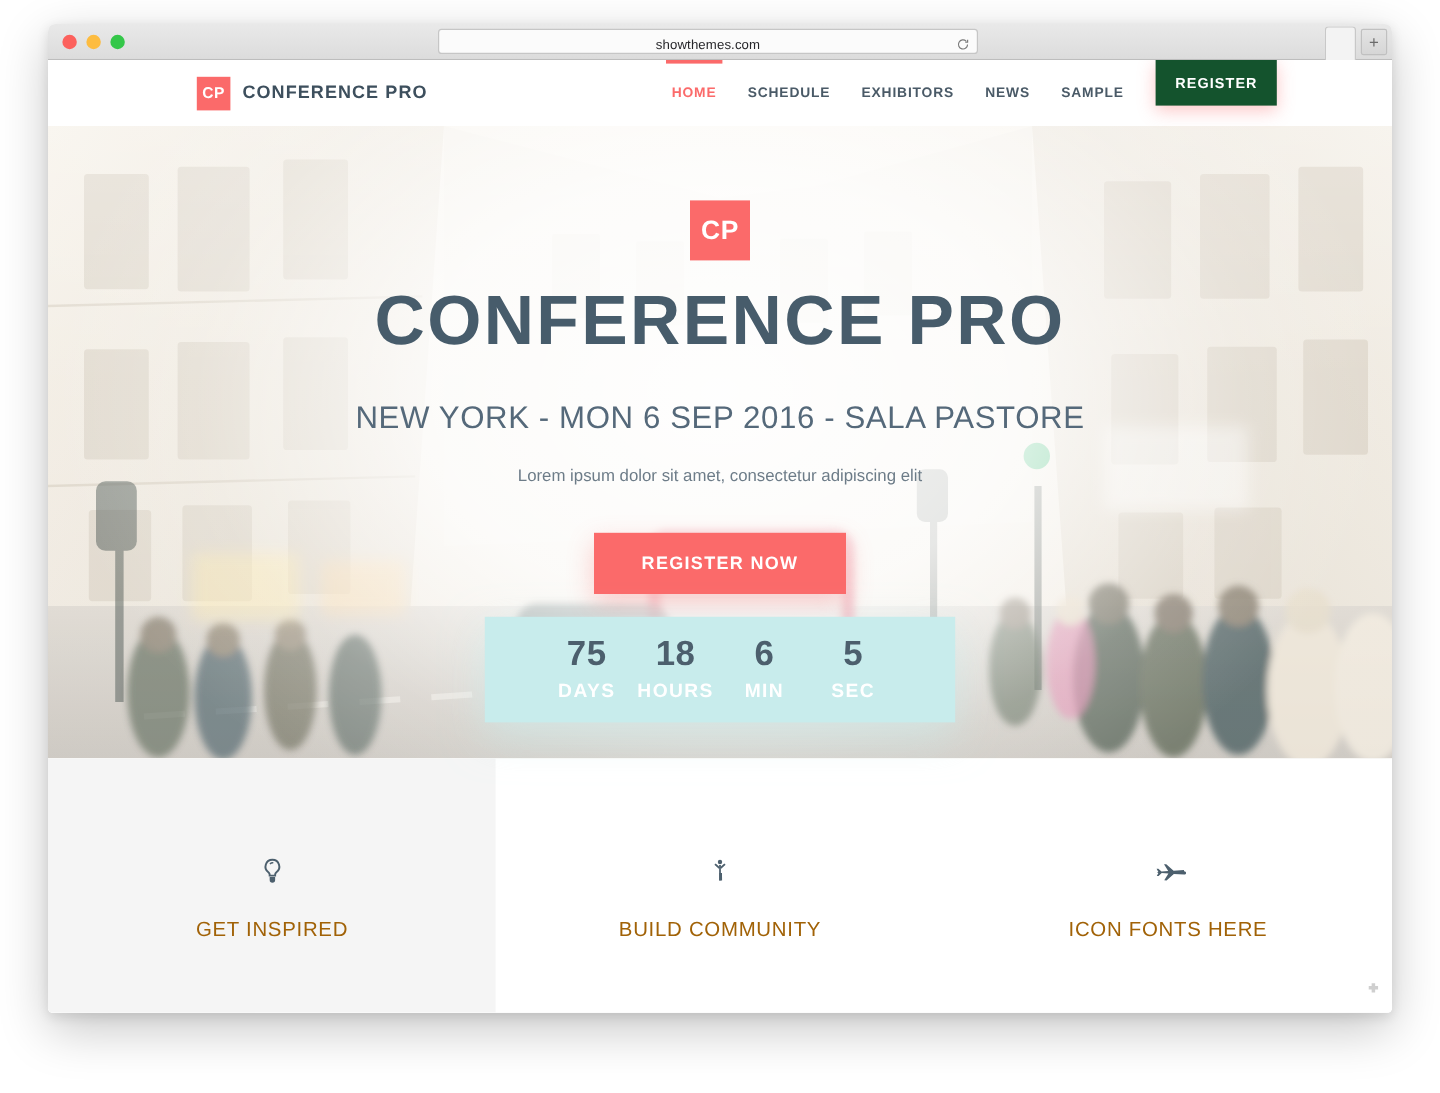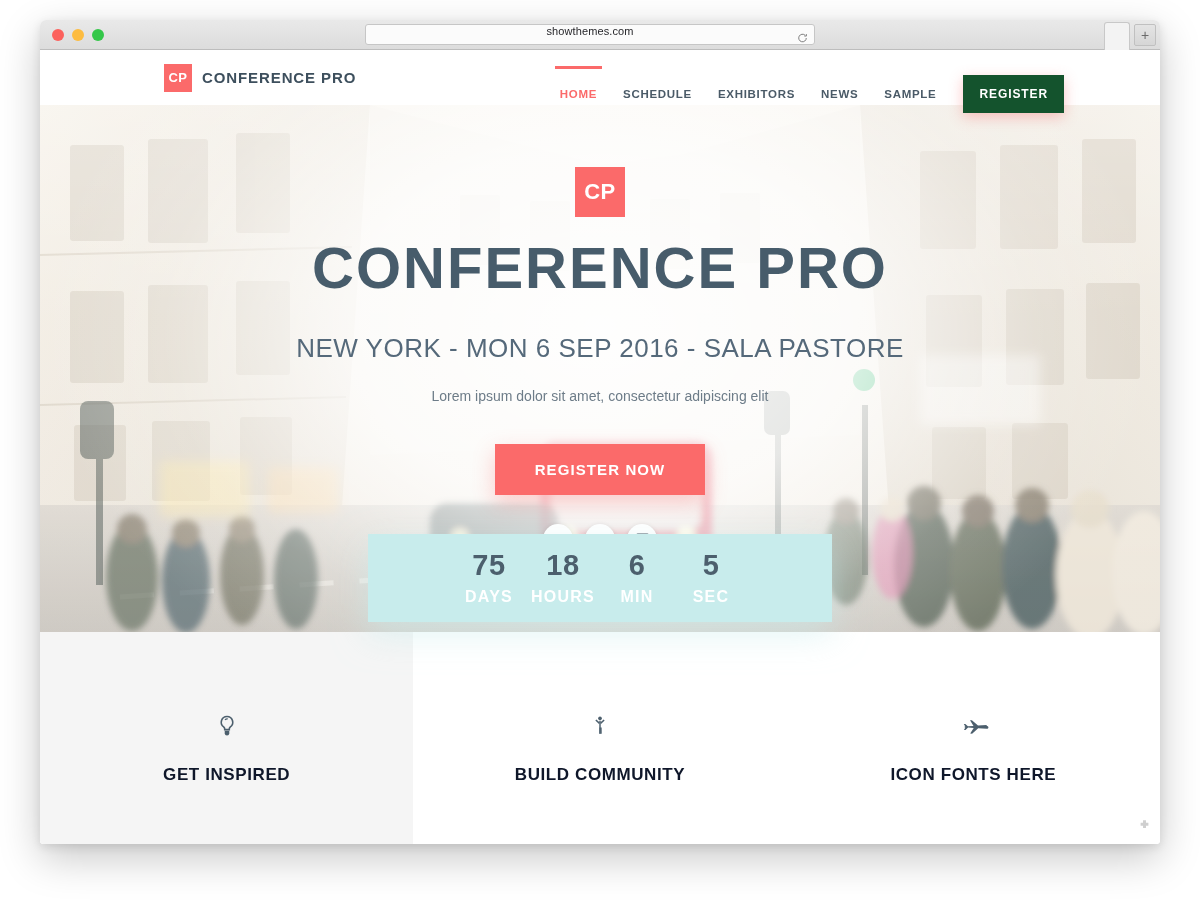--- a/index.html
+++ b/index.html
@@ -35,21 +35,21 @@
   .dot.yellow { background: #fdbc40; }
   .dot.green  { background: #34c749; }
 
   .url-bar {
     position: absolute;
     left: 325px; top: 4px;
     width: 450px; height: 21px;
     background: #fbfbfb;
     border: 1px solid #c6c6c6;
     border-radius: 3px;
-    display: flex; align-items: flex-start; justify-content: center;
+    display: flex; align-items: flex-end; justify-content: center;
   }
   .url-text {
     font-size: 11px;
     color: #26262a;
     letter-spacing: 0.1px;
   }
   .reload-icon {
     position: absolute; right: 6px; top: 50%;
     transform: translateY(-50%);
     width: 11px; height: 11px;
@@ -109,21 +109,21 @@
   .brand-name {
     font-size: 15px; font-weight: bold;
     color: #3d4f5d;
     letter-spacing: 0.9px;
   }
 
   .nav-menu {
     position: absolute;
     right: 96px; top: 0;
     height: 55px;
-    display: flex; align-items: center; gap: 0; margin-top: 16px;
+    display: flex; align-items: flex-start; gap: 0;
   }
   .nav-link {
     position: relative;
     padding: 0 13px;
     height: 55px;
     display: flex; align-items: center;
     font-size: 11.5px; font-weight: bold;
     letter-spacing: 0.7px;
     color: #4a5a67;
     text-decoration: none;
@@ -230,22 +230,22 @@
     display: flex; align-items: center; justify-content: center;
     box-shadow: 0 1px 5px rgba(0,0,0,0.12);
     color: #3d4f5d;
   }
 
   
   .countdown {
     position: absolute;
     left: 50%;
     transform: translateX(-50%);
-    top: 484px;
-    width: 464px;
+    top: 464px;
+    width: 392px;
     height: 88px;
     background: #c8ecec;
     display: flex;
     align-items: center;
     justify-content: center;
     gap: 0;
     z-index: 6;
     box-shadow: 0 12px 34px rgba(200,236,236,0.55);
   }
   .cd-unit {
@@ -284,22 +284,22 @@
   }
   .feature.shaded { background: #f5f5f5; }
   .feature-icon {
     color: #4c5f6d;
     height: 34px;
     display: flex; align-items: center; justify-content: center;
   }
   .feature-label {
     margin-top: 22px;
     font-size: 17px;
-    font-weight: bold;
-    color: #0f172a;
+    font-weight: normal;
+    color: #a16207;
     letter-spacing: 0.6px;
   }
 
   .resize-grip {
     position: absolute;
     right: 9px; bottom: 8px;
     color: #cfcfcf;
     z-index: 9;
   }
 </style>

